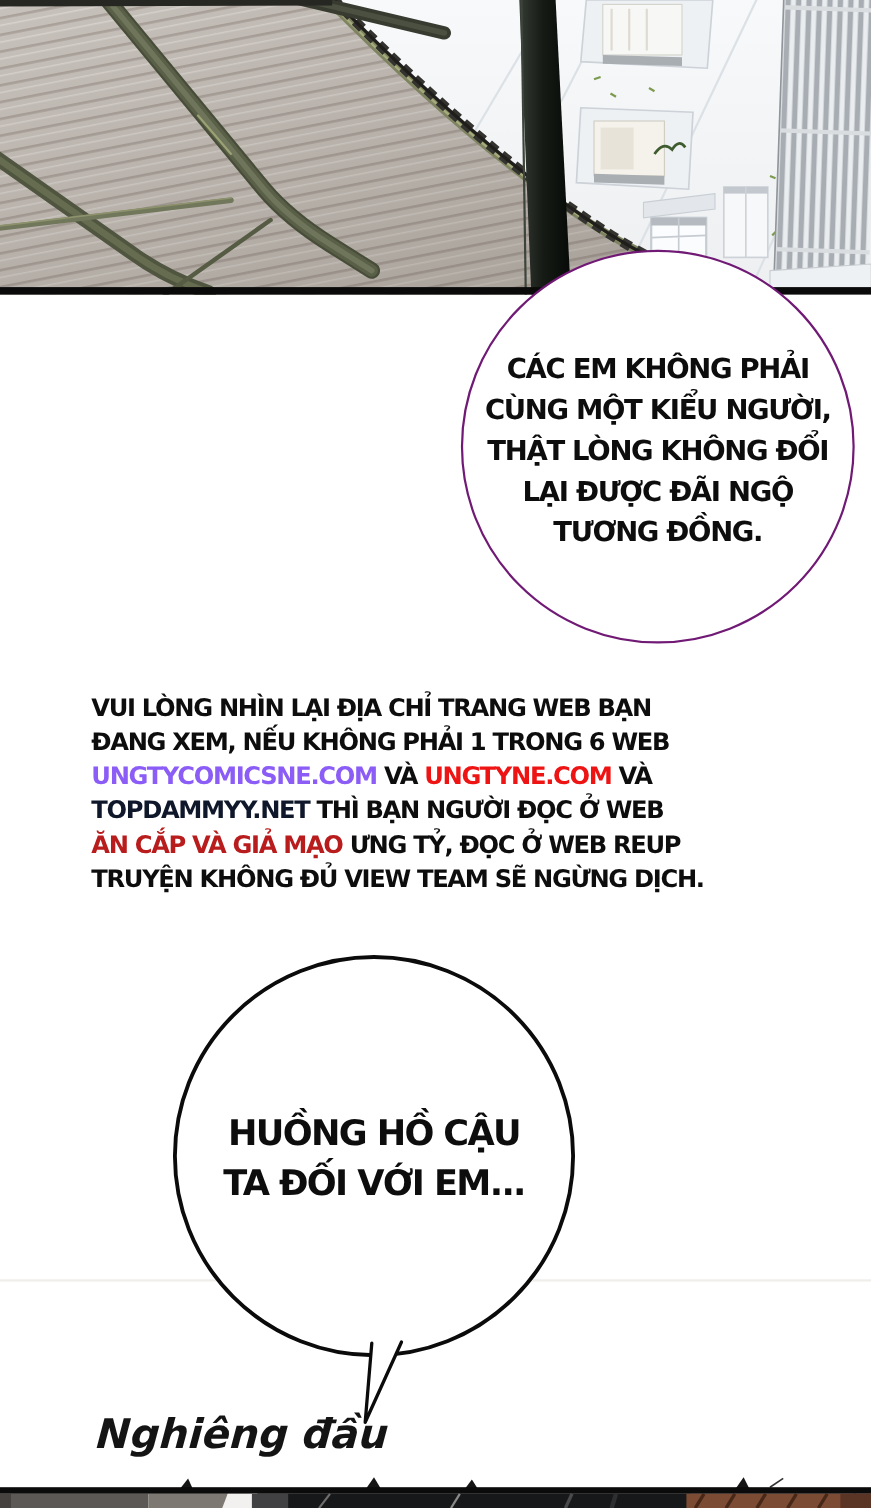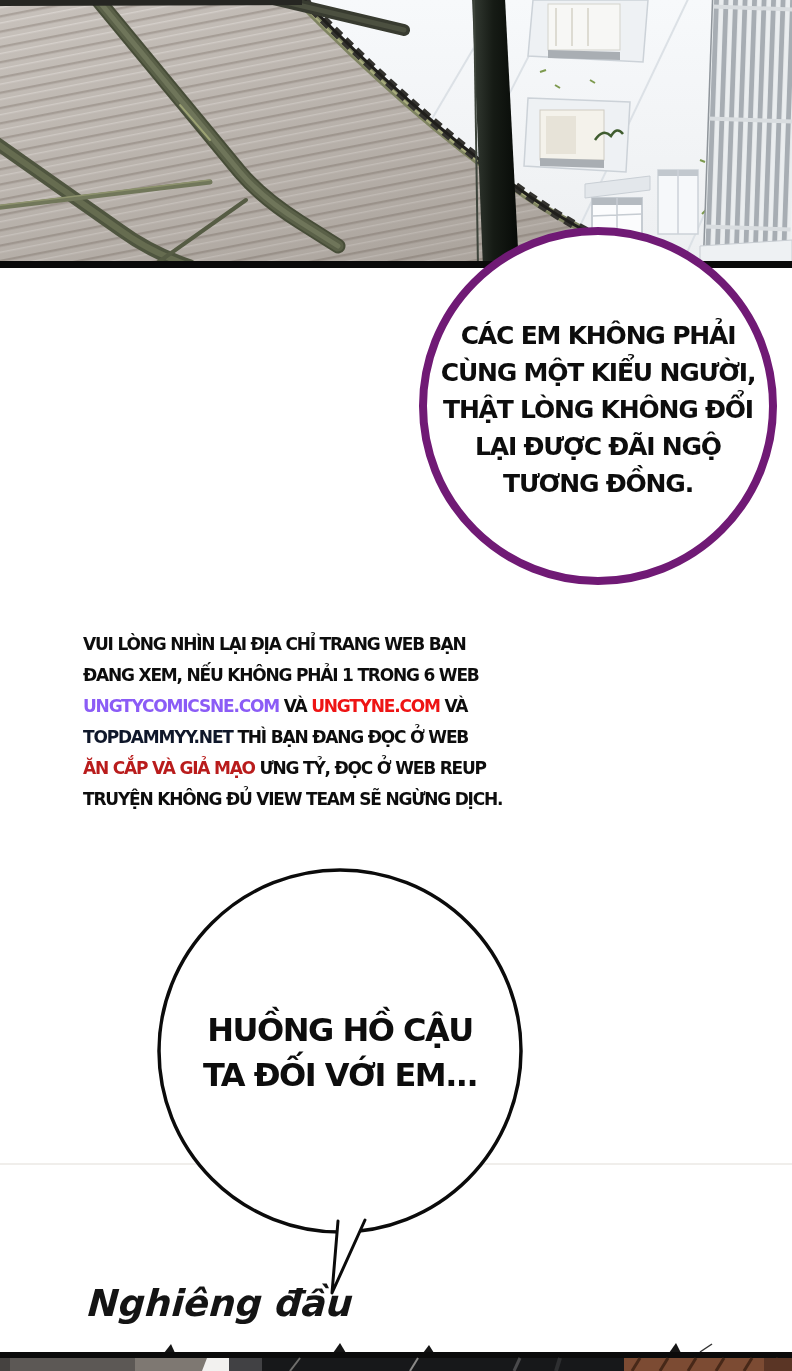--- a/index.html
+++ b/index.html
@@ -1,28 +1,28 @@
 <!DOCTYPE html>
 <html><head>
 <meta charset="utf-8">
 <style>
   html,body{margin:0;padding:0;background:#ffffff;}
   .page{position:relative;width:792px;height:1371px;background:#ffffff;overflow:hidden;
         font-family:"DejaVu Sans", sans-serif;}
   .abs{position:absolute;}
   
   .bubble1{left:419px;top:227px;width:358px;height:358px;border-radius:50%;
-           background:#ffffff;border:8px solid #701a75;box-sizing:border-box;
+           background:#ffffff;border:2px solid #701a75;box-sizing:border-box;
            display:flex;flex-direction:column;justify-content:center;align-items:center;
            z-index:3;padding-top:6px;}
   .bubble-line{font-size:25px;font-weight:700;line-height:37px;letter-spacing:-1.2px;
                color:#0d0d0d;text-align:center;white-space:nowrap;}
   
   .warning{left:83px;top:629px;width:660px;z-index:2;}
-  .wline{font-size:17px;font-weight:700;line-height:31px;letter-spacing:-1.2px;
+  .wline{font-size:22px;font-weight:700;line-height:31px;letter-spacing:-1.2px;
          color:#0d0d0d;white-space:nowrap;}
   
   .bubble2-text{left:159px;top:1008px;width:362px;z-index:4;}
   .bubble2-text .bubble-line{font-size:32px;line-height:45px;letter-spacing:-1.5px;}
   
   .caption{left:88px;top:1282px;font-size:37px;font-style:italic;font-weight:600;
            letter-spacing:0px;color:#141414;z-index:2;transform:skewX(-4deg);}
   .divider{left:0;top:1163px;width:792px;height:2px;background:#f0eeeb;z-index:0;}
   svg{display:block;}
   .svglayer{z-index:1;}
@@ -187,21 +187,21 @@
     <div class="bubble-line">TƯƠNG ĐỒNG.</div>
   </div>
 
   <div class="abs warning">
     <div class="wline">VUI LÒNG NHÌN LẠI ĐỊA CHỈ TRANG WEB BẠN</div>
     <div class="wline">ĐANG XEM, NẾU KHÔNG PHẢI 1 TRONG 6 WEB</div>
     <div class="wline">
       <span style="color: #8b5cf6; text-align: right;">UNGTYCOMICSNE.COM</span><span> VÀ </span><span style="color: rgb(238, 20, 20);">UNGTYNE.COM</span><span> VÀ</span>
     </div>
     <div class="wline">
-      <span style="color: #0f172a;">TOPDAMMYY.NET</span><span> THÌ BẠN ĐANG ĐỌC Ở WEB</span>
+      <span style="color: #0f172a;">TOPDAMMYY.NET</span><span> THÌ BẠN NGƯỜI ĐỌC Ở WEB</span>
     </div>
     <div class="wline">
       <span style="color: #b91c1c;">ĂN CẮP VÀ GIẢ MẠO</span><span> ƯNG TỶ, ĐỌC Ở WEB REUP</span>
     </div>
     <div class="wline">TRUYỆN KHÔNG ĐỦ VIEW TEAM SẼ NGỪNG DỊCH.</div>
   </div>
 
   <div class="abs divider"></div>
 
   <svg class="abs bubble2svg" width="410" height="460" viewBox="0 0 410 460">

